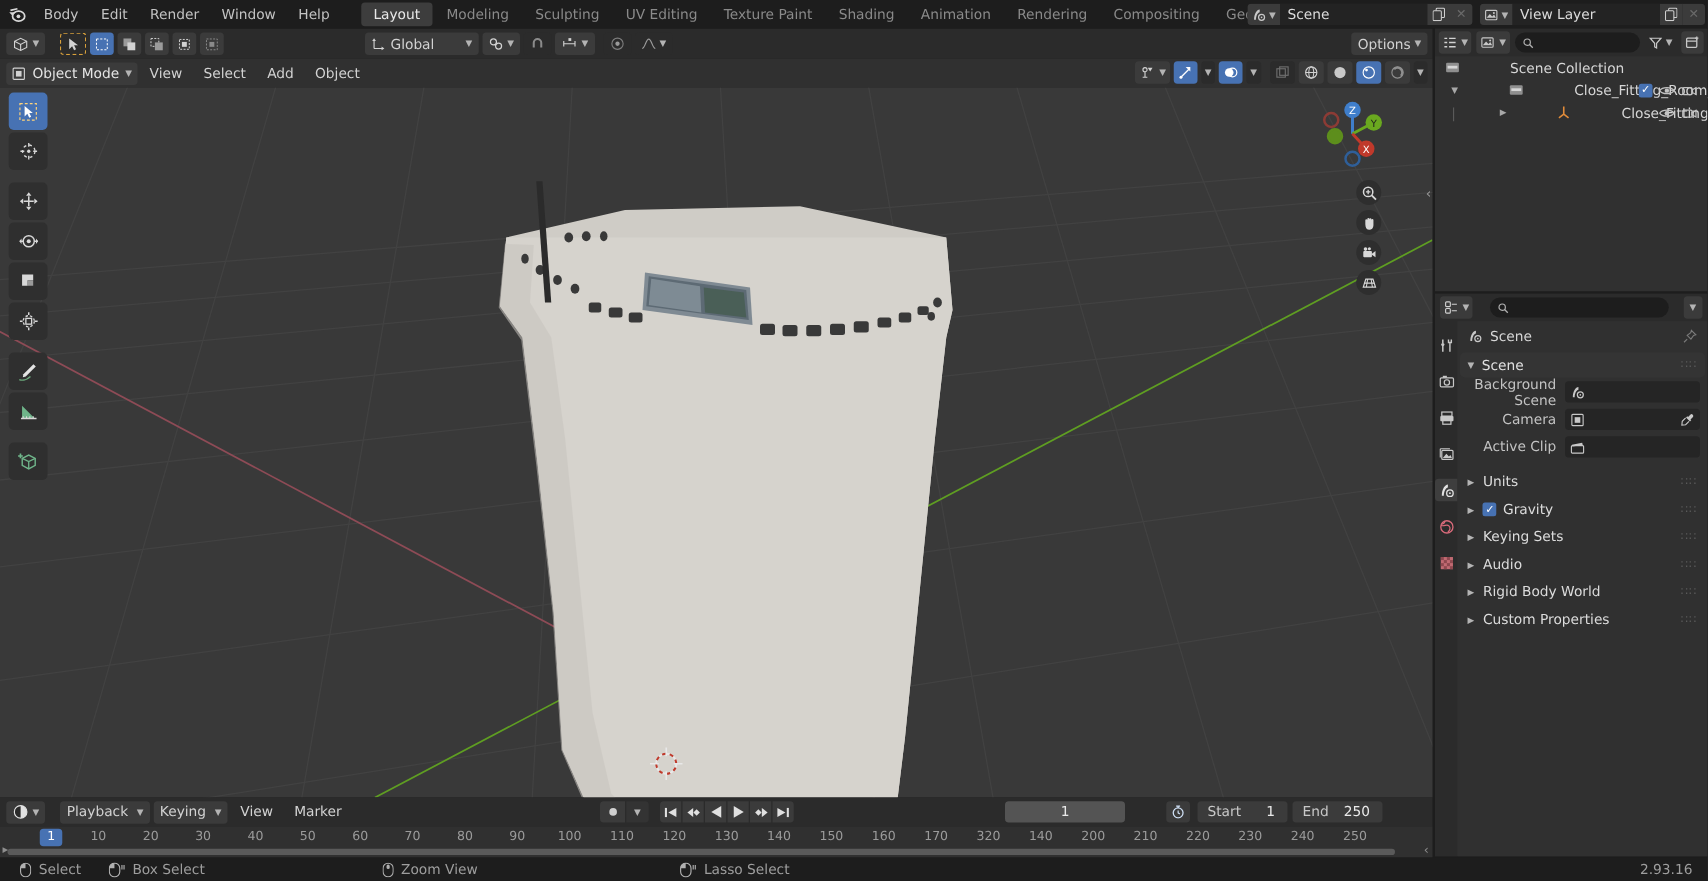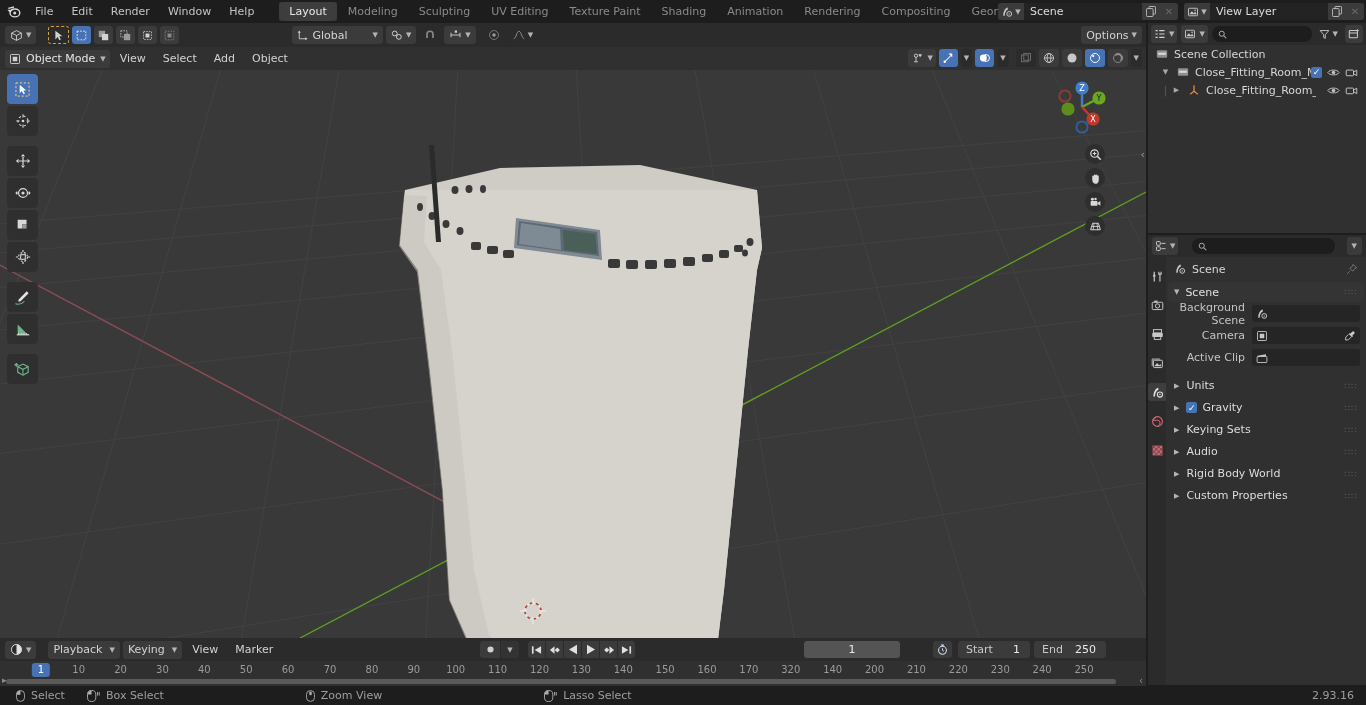--- a/index.html
+++ b/index.html
@@ -69,21 +69,21 @@
   .frame-field { height:17px; background:#545454; border-radius:3px; display:flex; align-items:center; justify-content:center; font-size:11px; color:#e9e9e9;}
   .se-field { height:17px; background:#3b3b3b; border-radius:3px; display:flex; align-items:center; font-size:11px; color:#dcdcdc;}
   .se-lbl { padding-left:8px; color:#c8c8c8;}
   .se-val { margin-left:auto; padding-right:10px; color:#e9e9e9;}
   .tp-btn { width:17px; height:17px; display:flex; align-items:center; justify-content:center; background:#3b3b3b;}
 
   
   .outliner { position:absolute; left:1148px; top:23px; width:218px; height:210px; background:#303030; }
   .out-header { height:22px; background:#2b2b2b; display:flex; align-items:center; padding:0 3px; gap:4px;}
   .search-box { flex:1; height:16px; background:#1d1d1d; border-radius:8px; display:flex; align-items:center; padding:0 6px; gap:4px;}
-  .out-row { height:18px; display:flex; align-items:center; font-size:11px; color:#d6d6d6; padding-left:6px; position:relative;}
+  .out-row { height:18px; display:flex; align-items:center; font-size:11px; color:#d6d6d6; padding-left:6px; position:relative;gap:34px;}
   .out-row .eye { position:absolute; right:26px; }
   .out-row .cam { position:absolute; right:8px; }
   .tri { width:11px; text-align:center; color:#a8a8a8; font-size:7px; }
 
   .propeditor { position:absolute; left:1148px; top:235px; width:218px; height:450px; background:#303030; }
   .prop-header { height:22px; background:#2b2b2b; display:flex; align-items:center; padding:0 4px; gap:4px;}
   .prop-tabs { position:absolute; left:0; top:22px; width:18px; bottom:0; background:#2b2b2b; display:flex; flex-direction:column; align-items:center; padding-top:10px; gap:11px;}
   .ptab { width:18px; height:18px; display:flex; align-items:center; justify-content:center; border-radius:3px 0 0 3px;}
   .ptab.active { background:#3e3e3e; }
   .prop-body { position:absolute; left:18px; top:22px; right:0; bottom:0; background:#303030; padding-top:2px;}
@@ -113,21 +113,21 @@
 
   <div class="topbar">
     <div class="blender-logo">
       <svg width="15" height="15" viewBox="0 0 16 16">
           <ellipse cx="9.5" cy="9.5" rx="5.2" ry="4.2" fill="none" stroke="#d8d8d8" stroke-width="1.5"></ellipse>
           <circle cx="9.3" cy="9.6" r="1.6" fill="#d8d8d8"></circle>
           <path d="M1.5 6.2 L7 6.2 L4 9 Z" fill="#d8d8d8"></path>
           <path d="M2.5 4.6 L8.5 3.2" stroke="#d8d8d8" stroke-width="1.4"></path>
         </svg>
     </div>
-    <div class="menu-item">File</div>
+    <div class="menu-item">Body</div>
     <div class="menu-item">Edit</div>
     <div class="menu-item">Render</div>
     <div class="menu-item">Window</div>
     <div class="menu-item">Help</div>
 
     <div class="wk-tabs">
       <div class="wk-tab active">Layout</div>
       <div class="wk-tab">Modeling</div>
       <div class="wk-tab">Sculpting</div>
       <div class="wk-tab">UV Editing</div>

